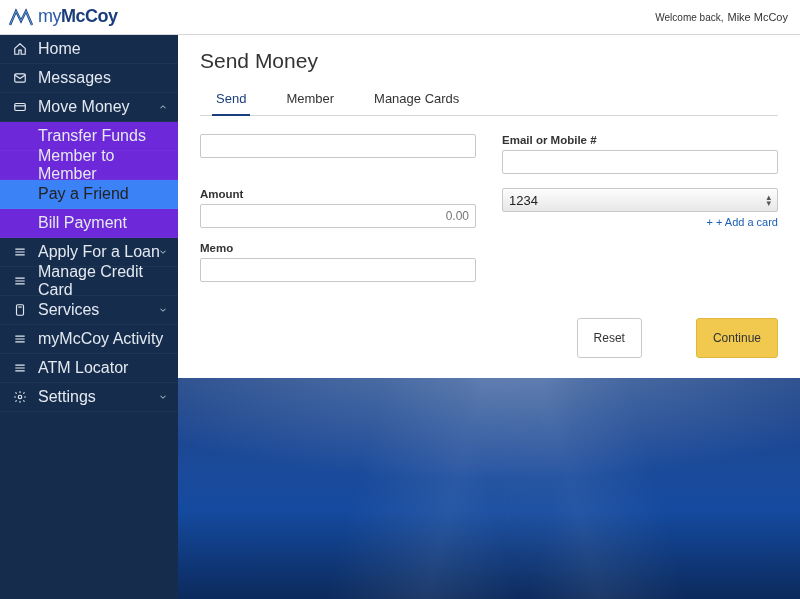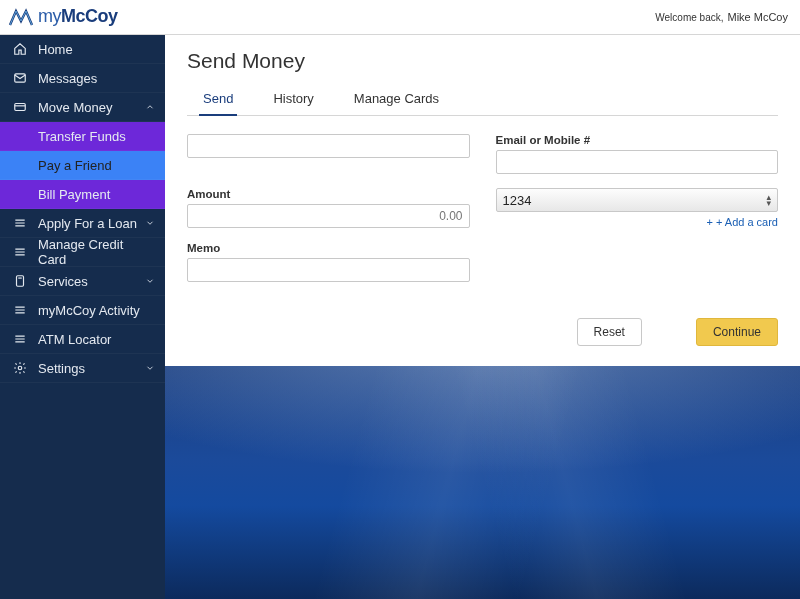--- a/index.html
+++ b/index.html
@@ -21,24 +21,24 @@
   .welcome { font-size: 10px; color: #333; }
   .welcome .name { font-weight: 400; margin-left: 4px; font-size: 11px; }
 
   .hr-top { height: 1px; background: #d6d6d6; }
 
   
   .row { display: flex; flex: 1 1 auto; min-height: 0; }
 
   
   .sidebar {
-    width: 165px;
+    width: 178px;
     background: #152c4d;
     color: #e4e9f0;
-    font-size: 13px;
+    font-size: 16px;
     flex-shrink: 0;
   }
   .nav-item, .nav-sub {
     display: flex;
     align-items: center;
     height: 29px;
     padding: 0 10px 0 12px;
     gap: 10px;
     cursor: pointer;
     border-bottom: 1px solid rgba(255,255,255,0.04);
@@ -130,21 +130,21 @@
 
   
   .btn-row {
     display: flex;
     justify-content: flex-end;
     gap: 10px;
     margin-top: 36px;
     margin-bottom: 20px;
   }
   .btn {
-    height: 28px;
+    height: 40px;
     padding: 0 16px;
     font-size: 12px;
     border-radius: 3px;
     cursor: pointer;
     display: flex;
     align-items: center;
     justify-content: center;
   }
   .btn-reset {
     background: #fff;
@@ -224,20 +224,23 @@
       <span class="nav-label">Move Money</span>
       <span class="chev">
         <svg width="10" height="10" viewBox="0 0 24 24" fill="none" stroke="#e4e9f0" stroke-width="2">
             <path d="M6 15 L12 9 L18 15"></path>
           </svg>
       </span>
     </div>
     <div class="nav-sub">
       <span class="nav-label">Transfer Funds</span>
     </div>
+    <div class="nav-sub">
+      <span class="nav-label">Member to Member</span>
+    </div>
     <div class="nav-sub active">
       <span class="nav-label">Pay a Friend</span>
     </div>
     <div class="nav-sub">
       <span class="nav-label">Bill Payment</span>
     </div>
     <div class="nav-item">
       <span class="icon">
         <svg width="14" height="14" viewBox="0 0 24 24" fill="none" stroke="#e4e9f0" stroke-width="2">
             <path d="M4 7h16M4 12h16M4 17h16"></path>
@@ -303,21 +306,21 @@
       </span>
     </div>
   </nav>
 
   <div class="content">
     <div class="content-inner">
       <h1 class="page-title">Send Money</h1>
 
       <div class="tabs">
         <div class="tab active">Send</div>
-        <div class="tab">History</div>
+        <div class="tab">Member</div>
         <div class="tab">Manage Cards</div>
       </div>
 
       <div class="form-grid">
         <div class="field">
           <input type="text" style="">
         </div>
         <div class="field">
           <label>Email or Mobile #</label>
           <input type="text" style="">

